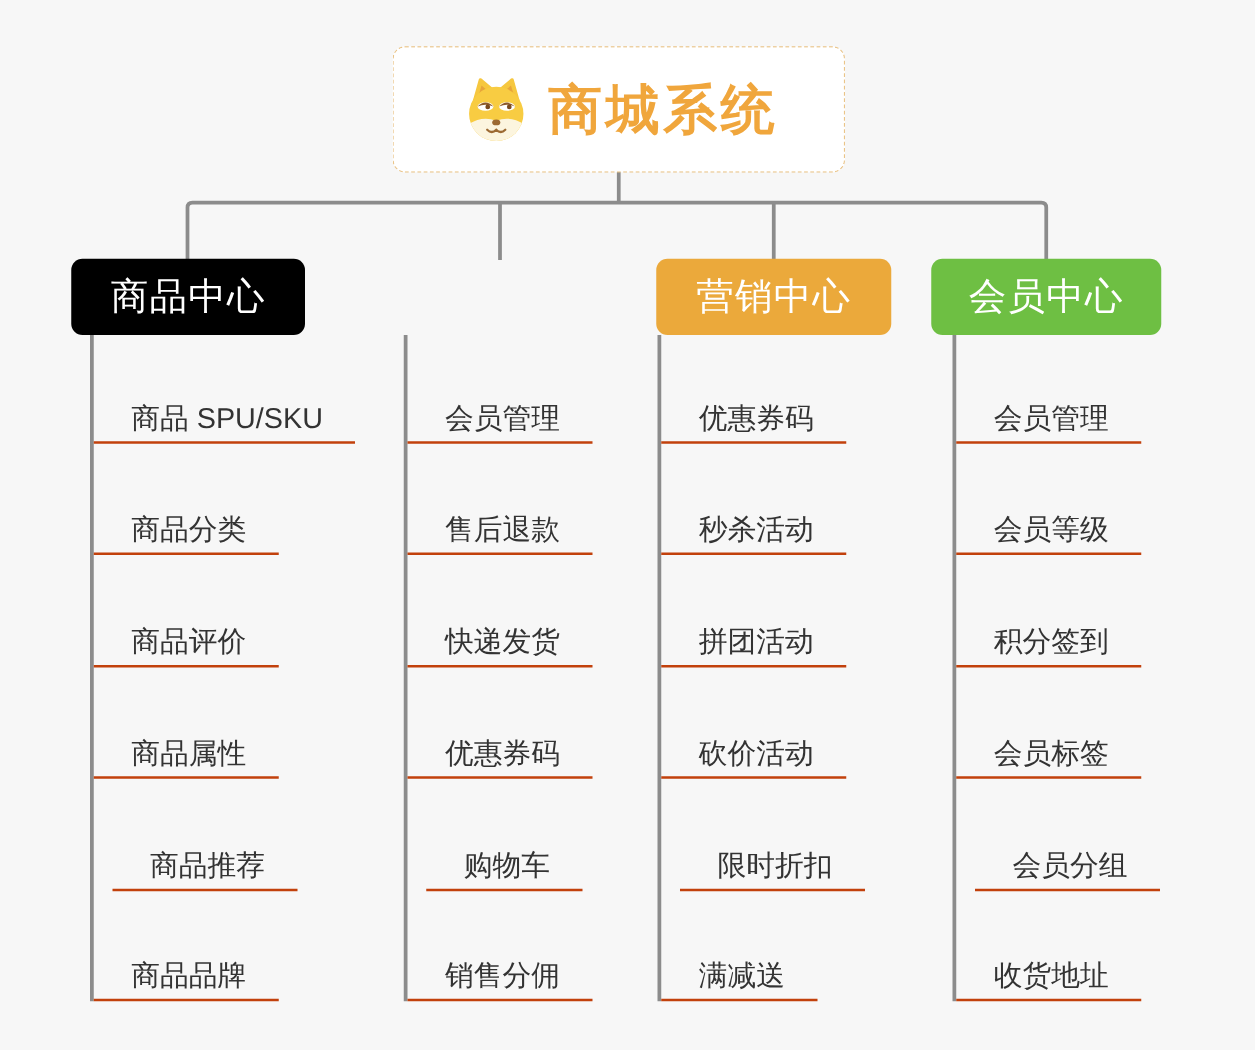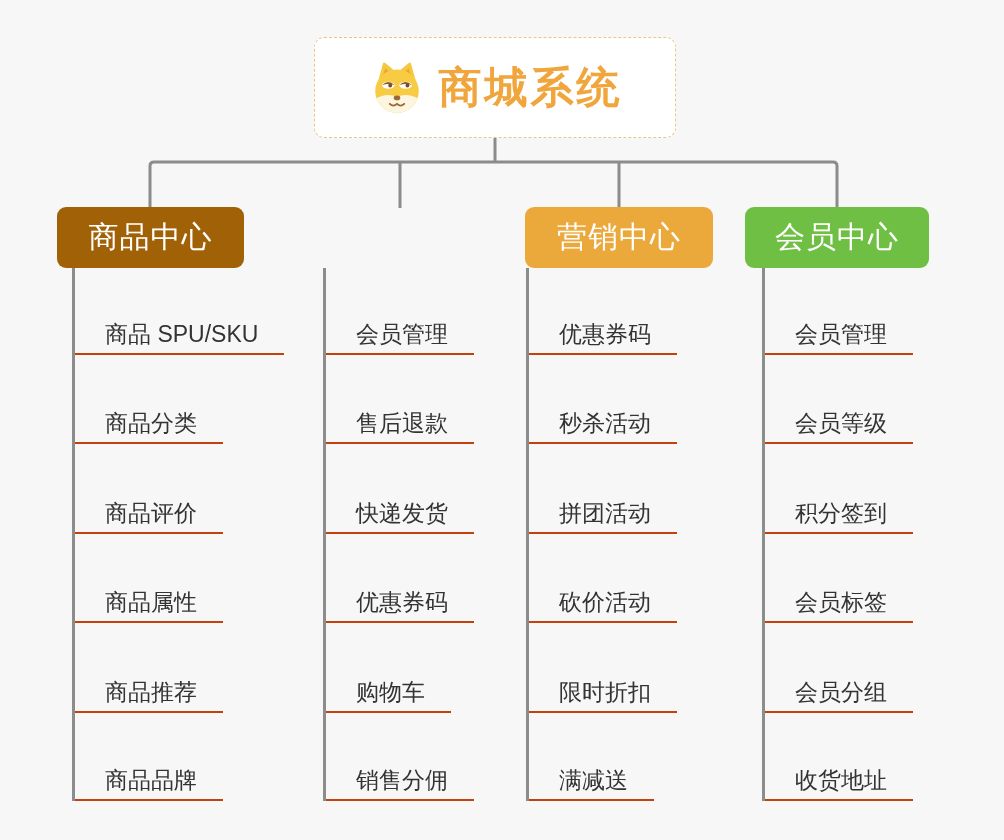--- a/index.html
+++ b/index.html
@@ -80,21 +80,21 @@
     line-height: 32px;
     font-size: 23px;
     color: #333333;
     white-space: nowrap;
     border-bottom: 2px solid #c2410c;
   }
   .r0 { top: 50px; }
   .r1 { top: 139px; }
   .r2 { top: 229px; }
   .r3 { top: 318px; }
-  .r4 { top: 408px; }
+  .r4 { top: 408px; margin-left: 15px; }
   .r5 { top: 496px; }
 </style>
 </head>
 <body>
 
 <div class="canvas">
 
   <svg class="connectors" viewBox="0 0 1004 840" xmlns="http://www.w3.org/2000/svg">
     <path d="M 495 137 L 495 162
              M 150 208 L 150 166 Q 150 162 154 162 L 833 162 Q 837 162 837 166 L 837 208
@@ -118,21 +118,21 @@
       <path d="M15.5 27.5 Q22.5 20.5 29.5 27.5 Q22.5 24.5 15.5 27.5 Z" fill="#8c5a2b"></path>
       <path d="M34.5 27.5 Q41.5 20.5 48.5 27.5 Q41.5 24.5 34.5 27.5 Z" fill="#8c5a2b"></path>
       <circle cx="24.5" cy="27.8" r="2.1" fill="#7a4a1e"></circle>
       <circle cx="43.5" cy="27.8" r="2.1" fill="#7a4a1e"></circle>
       <ellipse cx="32" cy="41.5" rx="3.6" ry="2.6" fill="#9c6a33"></ellipse>
       <path d="M24 48 Q28 52 32 48 Q36 52 40 48" fill="none" stroke="#9c6a33" stroke-width="2" stroke-linecap="round"></path>
     </svg>
     <span class="root-title">商城系统</span>
   </div>
 
-  <div class="pill b0" style="background: #a16207;">商品中心</div>
+  <div class="pill b0" style="background: #000000;">商品中心</div>
   <div class="pill b3" style="background: rgb(110, 191, 67);">会员中心</div>
   <div class="pill b2" style="background: rgb(235, 169, 59);">营销中心</div>
 
   <div class="col c0">
     <div class="item r0">商品 SPU/SKU</div>
     <div class="item r1">商品分类</div>
     <div class="item r2">商品评价</div>
     <div class="item r3">商品属性</div>
     <div class="item r4">商品推荐</div>
     <div class="item r5">商品品牌</div>

